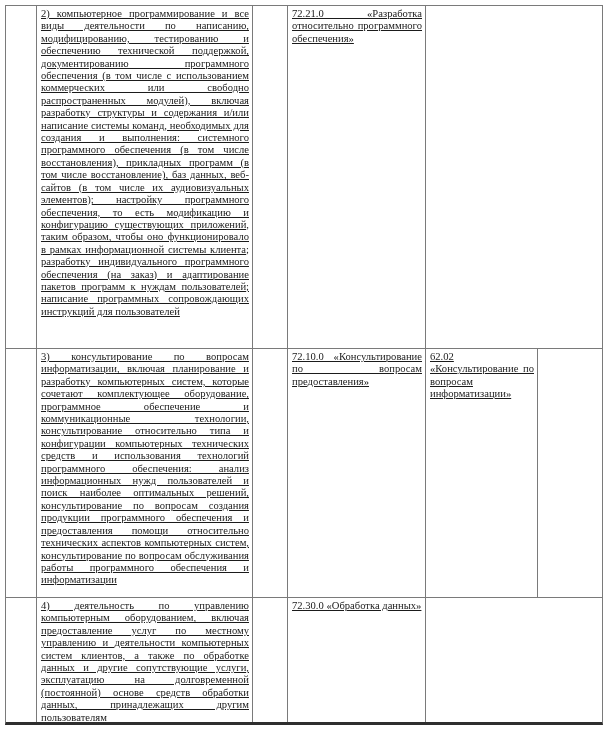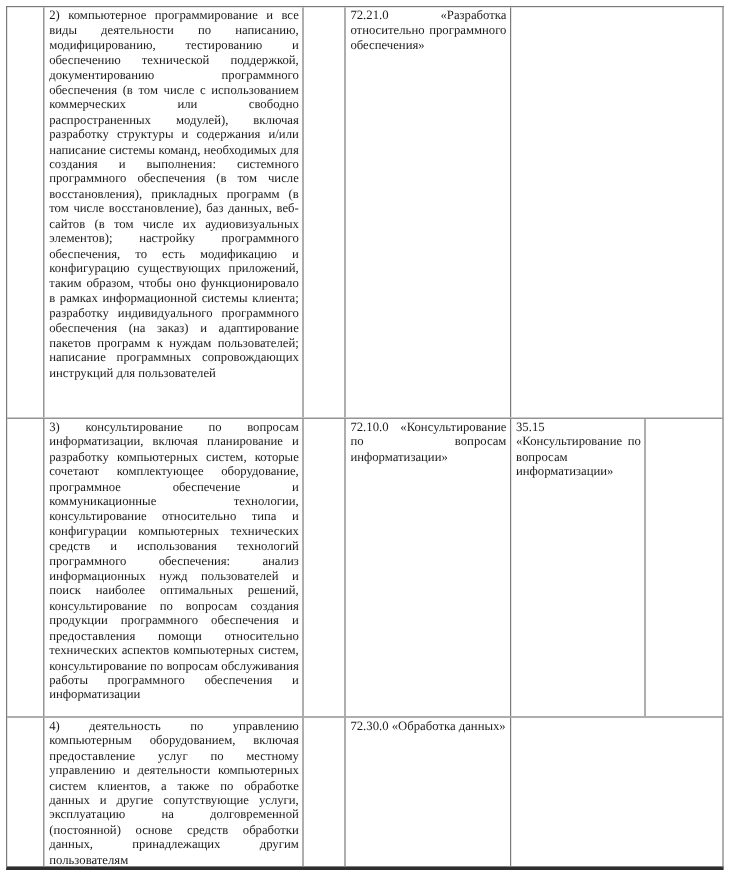--- a/index.html
+++ b/index.html
@@ -33,20 +33,21 @@
   }
   .t-row:last-child{border-bottom:none;}
   .r1{height:343px;}
   .r2{height:249px;}
   .r3{height:124px;}
   .cell{
     border-right:1px solid var(--border);
     overflow:hidden;
     font-size:10.6px;
     line-height:12.4px;
+    text-decoration:underline;
   }
   .cell:last-child{border-right:none;}
   .c-text{
     padding:2px 3px 0 4px;
     text-align:justify;
     text-justify:inter-word;
     hyphens:auto;
     -webkit-hyphens:auto;
   }
   .c-code{
@@ -67,22 +68,22 @@
     <div class="cell c-text" lang="ru">2) компьютерное программирование и все виды деятельности по написанию, модифицированию, тестированию и обеспечению технической поддержкой, документированию программного обеспечения (в том числе с использованием коммерческих или свободно распространенных модулей), включая разработку структуры и содержания и/или написание системы команд, необходимых для создания и выполнения: системного программного обеспечения (в том числе восстановления), прикладных программ (в том числе восстановление), баз данных, веб-сайтов (в том числе их аудиовизуальных элементов); настройку программного обеспечения, то есть модификацию и конфигурацию существующих приложений, таким образом, чтобы оно функционировало в рамках информационной системы клиента; разработку индивидуального программного обеспечения (на заказ) и адаптирование пакетов программ к нуждам пользователей; написание программных сопровождающих инструкций для пользователей</div>
     <div class="cell"></div>
     <div class="cell c-code" lang="ru">72.21.0 «Разработка относительно программного обеспечения»</div>
     <div class="cell"></div>
   </div>
 
   <div class="t-row r2">
     <div class="cell"></div>
     <div class="cell c-text" lang="ru">3) консультирование по вопросам информатизации, включая планирование и разработку компьютерных систем, которые сочетают комплектующее оборудование, программное обеспечение и коммуникационные технологии, консультирование относительно типа и конфигурации компьютерных технических средств и использования технологий программного обеспечения: анализ информационных нужд пользователей и поиск наиболее оптимальных решений, консультирование по вопросам создания продукции программного обеспечения и предоставления помощи относительно технических аспектов компьютерных систем, консультирование по вопросам обслуживания работы программного обеспечения и информатизации</div>
     <div class="cell"></div>
-    <div class="cell c-code" lang="ru">72.10.0 «Консультирование по вопросам информатизации»</div>
-    <div class="cell c-code" lang="ru">35.15 «Консультирование по вопросам информатизации»</div>
+    <div class="cell c-code" lang="ru">72.10.0 «Консультирование по вопросам предоставления»</div>
+    <div class="cell c-code" lang="ru">62.02 «Консультирование по вопросам информатизации»</div>
     <div class="cell"></div>
   </div>
 
   <div class="t-row r3">
     <div class="cell"></div>
     <div class="cell c-text" lang="ru">4) деятельность по управлению компьютерным оборудованием, включая предоставление услуг по местному управлению и деятельности компьютерных систем клиентов, а также по обработке данных и другие сопутствующие услуги, эксплуатацию на долговременной (постоянной) основе средств обработки данных, принадлежащих другим пользователям</div>
     <div class="cell"></div>
     <div class="cell c-code" lang="ru">72.30.0 «Обработка данных»</div>
     <div class="cell"></div>
   </div>

